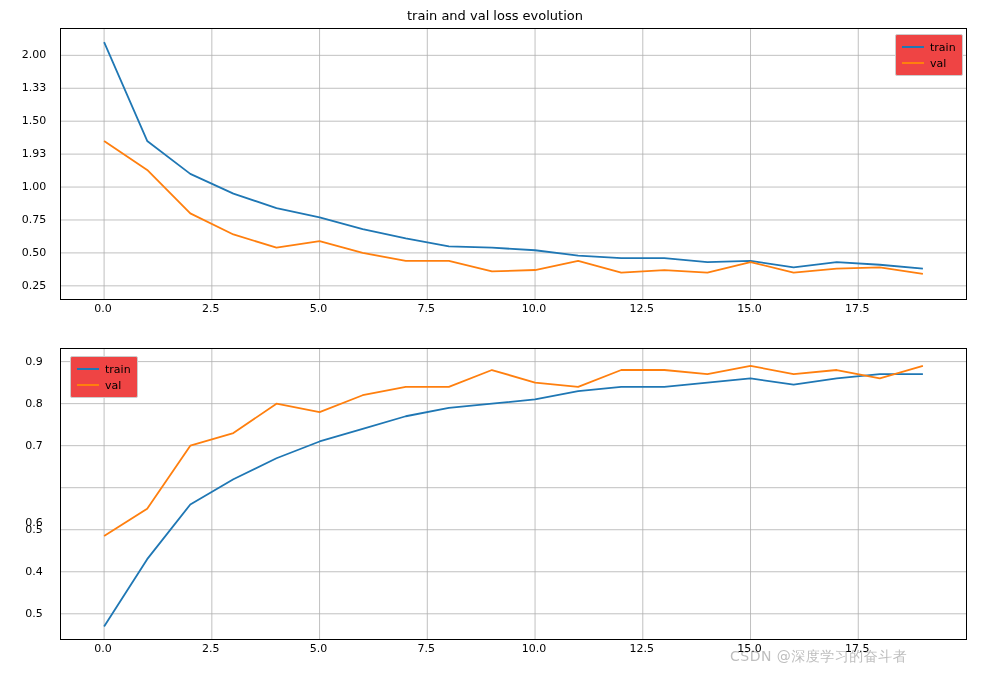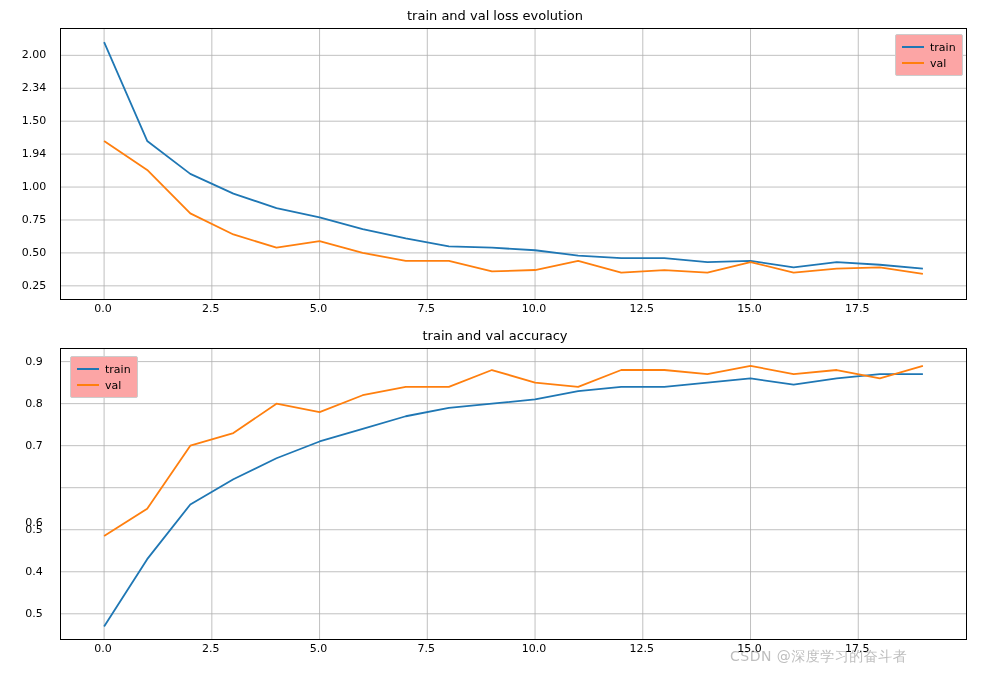--- a/index.html
+++ b/index.html
@@ -39,21 +39,21 @@
   .tick-label-x {
     position: absolute;
     font-size: 11px;
     color: #000;
     text-align: center;
     width: 40px;
     transform: translateX(-50%);
   }
   .legend {
     position: absolute;
-    background: #fca5a5;
+    background: #ef4444;
     border: 1px solid #ccc;
     border-radius: 2px;
     padding: 4px 6px;
     font-size: 11px;
   }
   .legend-row { display: flex; align-items: center; height: 16px; }
   .legend-swatch { width: 22px; height: 2px; margin-right: 6px; }
   svg.plot { position: absolute; left: 0; top: 0; }
   .watermark {
     position: absolute;
@@ -98,21 +98,20 @@
     <div class="legend-row">
       <div class="legend-swatch" style="background:#1f77b4"></div>
       <span>train</span>
     </div>
     <div class="legend-row">
       <div class="legend-swatch" style="background:#ff7f0e"></div>
       <span>val</span>
     </div>
   </div>
 
-  <div class="title" style="top:328px;">train and val accuracy</div>
 
   <div class="axes" id="axes1" style="left:60px; top:348px; width:905px; height:290px;">
     <svg class="plot" id="plot1" width="905" height="290">
         <line x1="0" x2="905" y1="264.7826086956522" y2="264.7826086956522" stroke="#b0b0b0" stroke-width="0.8"></line>
         <line x1="0" x2="905" y1="222.75362318840578" y2="222.75362318840578" stroke="#b0b0b0" stroke-width="0.8"></line>
         <line x1="0" x2="905" y1="180.72463768115944" y2="180.72463768115944" stroke="#b0b0b0" stroke-width="0.8"></line>
         <line x1="0" x2="905" y1="138.69565217391306" y2="138.69565217391306" stroke="#b0b0b0" stroke-width="0.8"></line>
         <line x1="0" x2="905" y1="96.66666666666671" y2="96.66666666666671" stroke="#b0b0b0" stroke-width="0.8"></line>
         <line x1="0" x2="905" y1="54.63768115942028" y2="54.63768115942028" stroke="#b0b0b0" stroke-width="0.8"></line>
         <line x1="0" x2="905" y1="12.608695652173935" y2="12.608695652173935" stroke="#b0b0b0" stroke-width="0.8"></line>
@@ -140,23 +139,23 @@
     </div>
   </div>
 
   <div class="watermark" style="left:730px; top:648px;">CSDN @深度学习的奋斗者</div>
 
   <div id="yticks0">
       <div class="tick-label-y" style="left: 14px; top: 284.829px;">0.25</div>
       <div class="tick-label-y" style="left: 14px; top: 251.902px;">0.50</div>
       <div class="tick-label-y" style="left: 14px; top: 218.976px;">0.75</div>
       <div class="tick-label-y" style="left: 14px; top: 186.049px;">1.00</div>
-      <div class="tick-label-y" style="left: 14px; top: 153.122px;">1.94</div>
+      <div class="tick-label-y" style="left: 14px; top: 153.122px;">1.93</div>
       <div class="tick-label-y" style="left: 14px; top: 120.195px;">1.50</div>
-      <div class="tick-label-y" style="left: 14px; top: 87.2683px;">2.34</div>
+      <div class="tick-label-y" style="left: 14px; top: 87.2683px;">1.33</div>
       <div class="tick-label-y" style="left: 14px; top: 54.3415px;">2.00</div>
     </div>
   <div id="xticks0">
       <div class="tick-label-x" style="left: 103.095px; top: 302px;">0.0</div>
       <div class="tick-label-x" style="left: 210.833px; top: 302px;">2.5</div>
       <div class="tick-label-x" style="left: 318.571px; top: 302px;">5.0</div>
       <div class="tick-label-x" style="left: 426.31px; top: 302px;">7.5</div>
       <div class="tick-label-x" style="left: 534.048px; top: 302px;">10.0</div>
       <div class="tick-label-x" style="left: 641.786px; top: 302px;">12.5</div>
       <div class="tick-label-x" style="left: 749.524px; top: 302px;">15.0</div>

